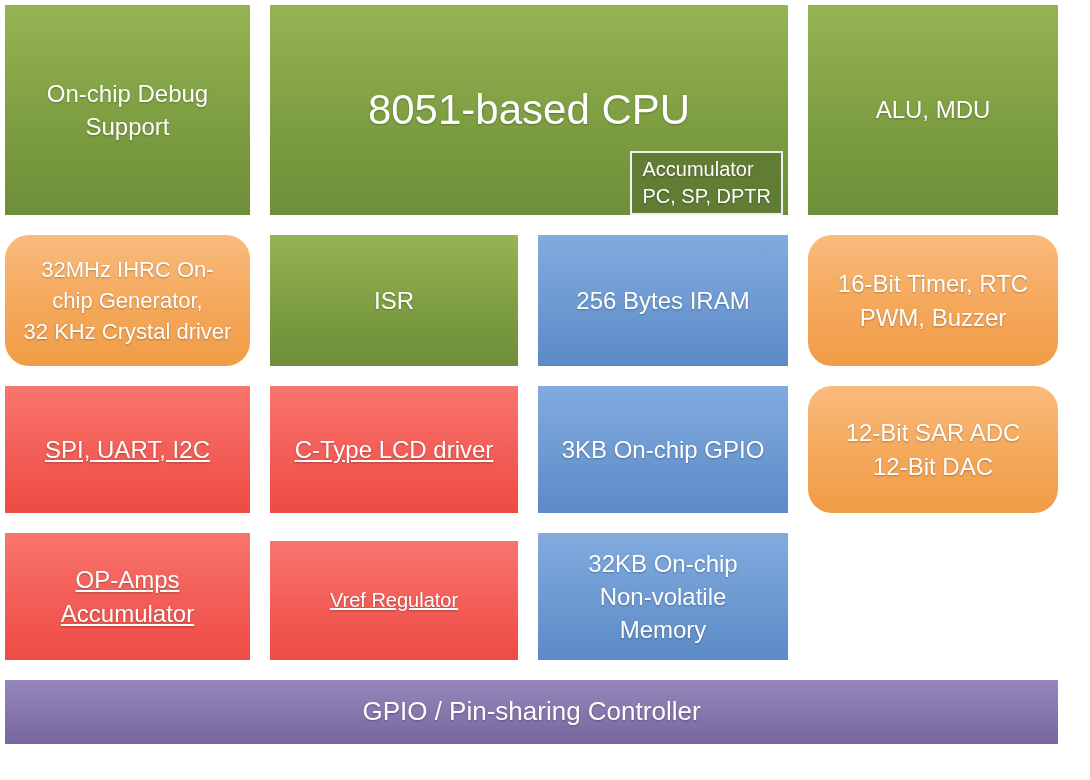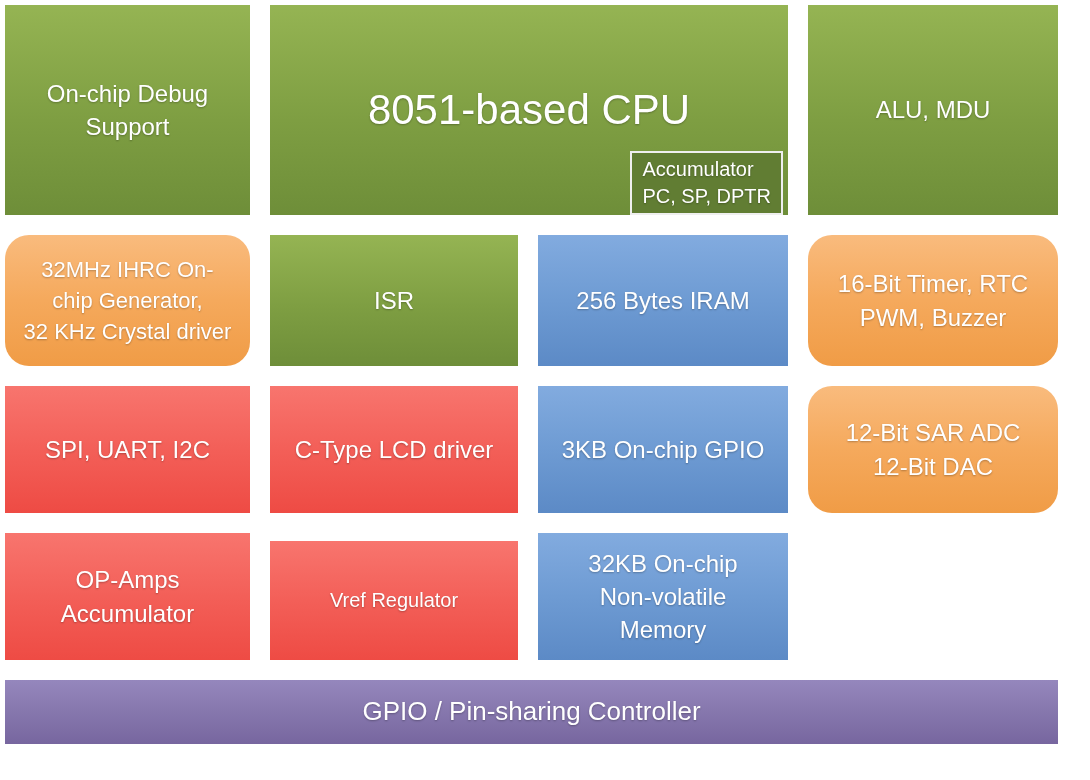--- a/index.html
+++ b/index.html
@@ -35,21 +35,21 @@
     line-height: 1.38;
     text-shadow: 0 1px 2px rgba(0,0,0,0.28);
     box-sizing: border-box;
     padding: 4px 6px;
   }
 
   .label { white-space: pre-line; }
 
   .green  { background: linear-gradient(180deg, #95b453 0%, #7e9e42 55%, #6e8e39 100%); }
   .orange { background: linear-gradient(180deg, #f9bb7d 0%, #f5a95c 50%, #f09c46 100%); border-radius: 24px; }
-  .red    { background: linear-gradient(180deg, #f8756e 0%, #f35f58 50%, #ee4b44 100%); }
+  .red    { background: linear-gradient(180deg, #f8756e 0%, #f35f58 50%, #ee4b44 100%); text-decoration: underline; }
   .blue   { background: linear-gradient(180deg, #82abdf 0%, #6e9bd3 50%, #5c8ac6 100%); }
   .purple { background: linear-gradient(180deg, #9587bd 0%, #8677ad 50%, #77669f 100%); }
 
   .cpu {
     grid-column: 2 / span 2;
     font-size: 42px;
   }
 
   .cpu-sub {
     position: absolute;

